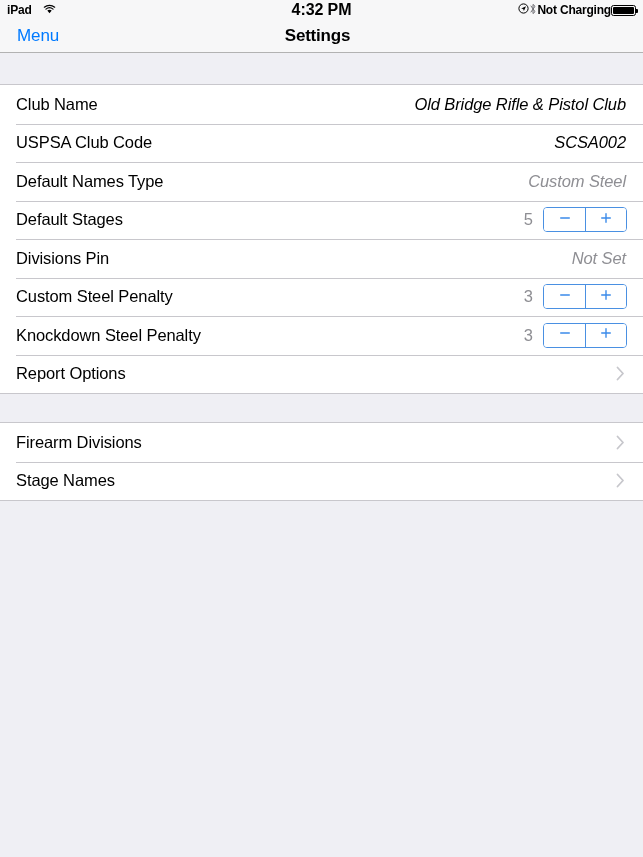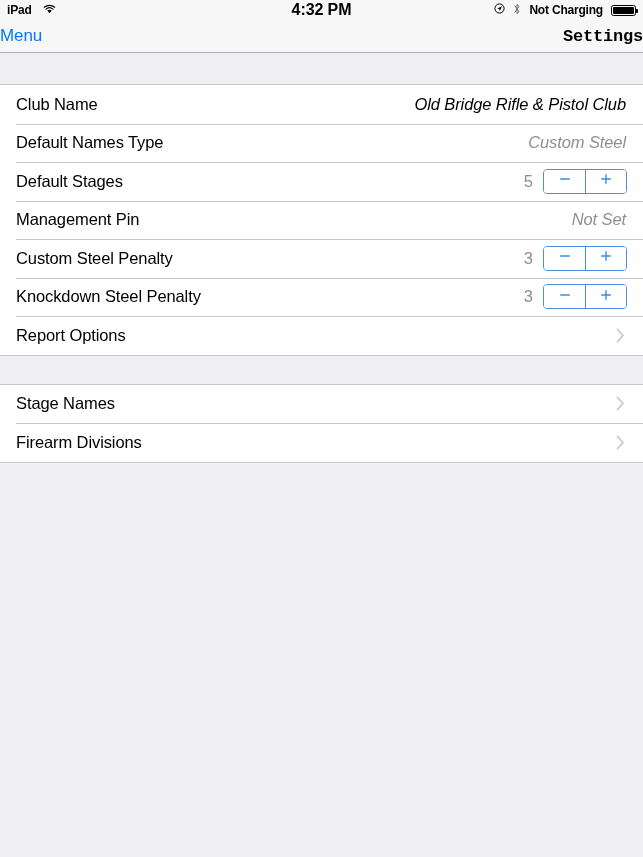--- a/index.html
+++ b/index.html
@@ -46,21 +46,21 @@
     left: 0; right: 0;
     text-align: center;
     font-size: 16px;
     font-weight: bold;
     letter-spacing: -0.1px;
   }
   .status-right {
     margin-left: auto;
     display: flex;
     align-items: center;
-    gap: 8px;
+    gap: 0;
     flex: 0 0 auto;
     position: relative;
     z-index: 2;
   }
   .carrier { font-size: 12px; font-weight: bold; letter-spacing: -0.2px; }
   .wifi-icon { display: block; }
   .loc-icon { display: block; }
   .bt-icon { display: block; }
   .charge-text { font-size: 12px; font-weight: bold; letter-spacing: -0.2px; }
 
@@ -96,32 +96,32 @@
     position: relative;
     height: 33px;
     background: #F7F7F8;
     border-bottom: 1px solid #B2B2B2;
     display: flex;
     align-items: center;
   }
   .nav-back {
     font-size: 17px;
     color: #007AFF;
+    padding-left: 17px;
     cursor: pointer;
     letter-spacing: -0.1px;
   }
   .nav-title {
     position: absolute;
-    left: 0; right: 0;
-    text-align: right;
+    left: 0; right: 8px;
+    text-align: center;
     font-size: 17px;
     font-weight: bold;
     color: #000;
     letter-spacing: -0.2px;
-    font-family: Liberation Mono, monospace;
   }
 
   
   .table-area {
     background: #EFEFF4;
     height: 803px;
     overflow: hidden;
   }
 
   .section-gap { height: 28px; }
@@ -269,20 +269,24 @@
 
     <div class="section-gap first"></div>
 
     <div class="section">
 
       <div class="row">
         <span class="row-label">Club Name</span>
         <span class="row-value dark">Old Bridge Rifle &amp; Pistol Club</span>
       </div>
 
+      <div class="row">
+        <span class="row-label">USPSA Club Code</span>
+        <span class="row-value dark">SCSA002</span>
+      </div>
 
       <div class="row">
         <span class="row-label">Default Names Type</span>
         <span class="row-value muted">Custom Steel</span>
       </div>
 
       <div class="row">
         <span class="row-label">Default Stages</span>
         <span class="stepper-value">5</span>
         <span class="stepper">
@@ -298,21 +302,21 @@
               <svg width="14" height="14" viewBox="0 0 14 14">
                   <rect x="2" y="6.3" width="10" height="1.4" rx="0.7" fill="#3B8BEA"></rect>
                   <rect x="6.3" y="2" width="1.4" height="10" rx="0.7" fill="#3B8BEA"></rect>
                 </svg>
             </span>
           </span>
         </span>
       </div>
 
       <div class="row">
-        <span class="row-label">Management Pin</span>
+        <span class="row-label">Divisions Pin</span>
         <span class="row-value muted">Not Set</span>
       </div>
 
       <div class="row">
         <span class="row-label">Custom Steel Penalty</span>
         <span class="stepper-value">3</span>
         <span class="stepper">
           <span class="stepper-btn minus">
             <span class="stepper-glyph">
               <svg width="14" height="14" viewBox="0 0 14 14">
@@ -362,35 +366,35 @@
         </span>
       </div>
 
     </div>
 
     <div class="section-gap"></div>
 
     <div class="section">
 
       <div class="row has-chevron">
+        <span class="row-label">Firearm Divisions</span>
+        <span class="chevron">
+          <svg width="9" height="15" viewBox="0 0 9 15">
+              <path d="M1.5 1.5 L7 7.5 L1.5 13.5" stroke="#C7C7CC" stroke-width="1.8" fill="none" stroke-linecap="round" stroke-linejoin="round"></path>
+            </svg>
+        </span>
+      </div>
+
+      <div class="row has-chevron">
         <span class="row-label">Stage Names</span>
         <span class="chevron">
           <svg width="9" height="15" viewBox="0 0 9 15">
               <path d="M1.5 1.5 L7 7.5 L1.5 13.5" stroke="#C7C7CC" stroke-width="1.8" fill="none" stroke-linecap="round" stroke-linejoin="round"></path>
             </svg>
         </span>
       </div>
 
-      <div class="row has-chevron">
-        <span class="row-label">Firearm Divisions</span>
-        <span class="chevron">
-          <svg width="9" height="15" viewBox="0 0 9 15">
-              <path d="M1.5 1.5 L7 7.5 L1.5 13.5" stroke="#C7C7CC" stroke-width="1.8" fill="none" stroke-linecap="round" stroke-linejoin="round"></path>
-            </svg>
-        </span>
-      </div>
-
     </div>
 
     <div class="filler"></div>
 
   </div>
 </div>
 
 </body></html>

